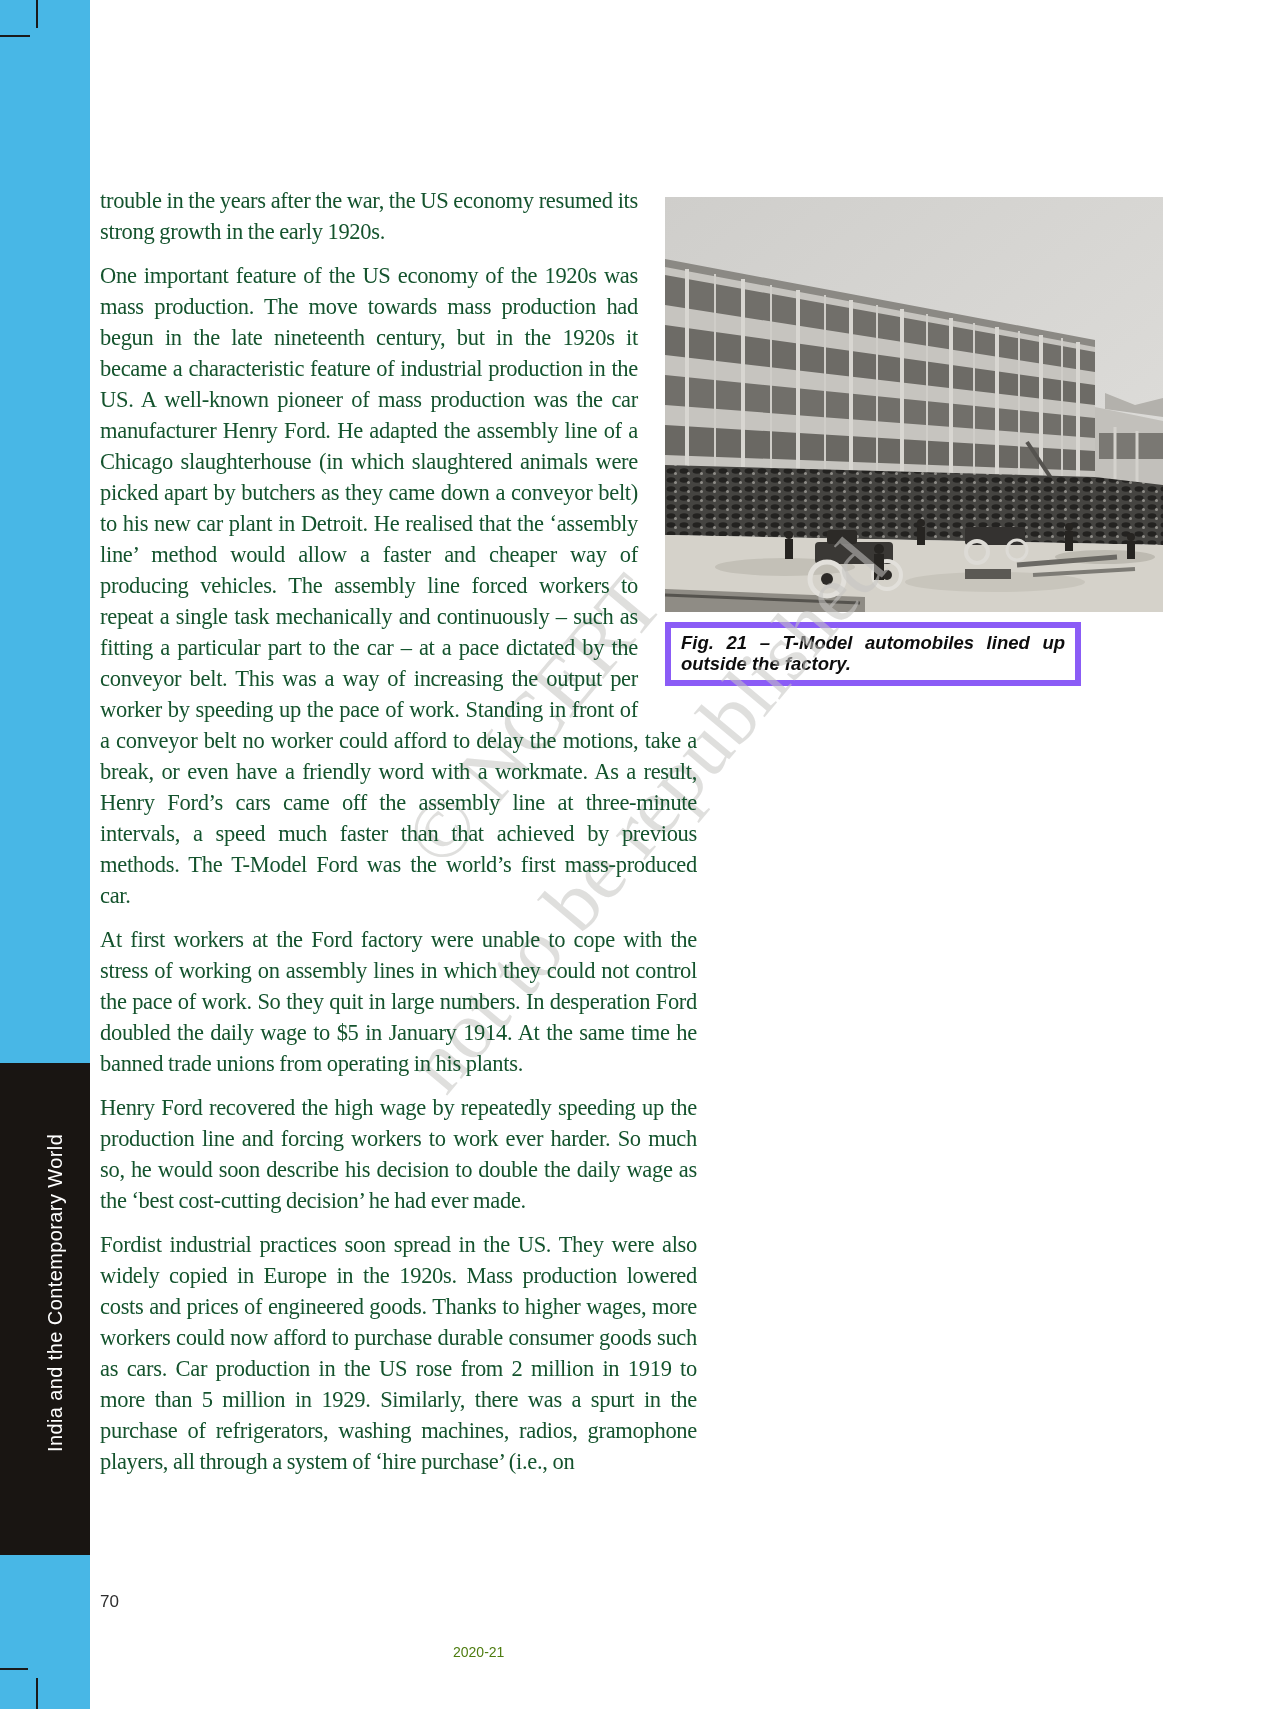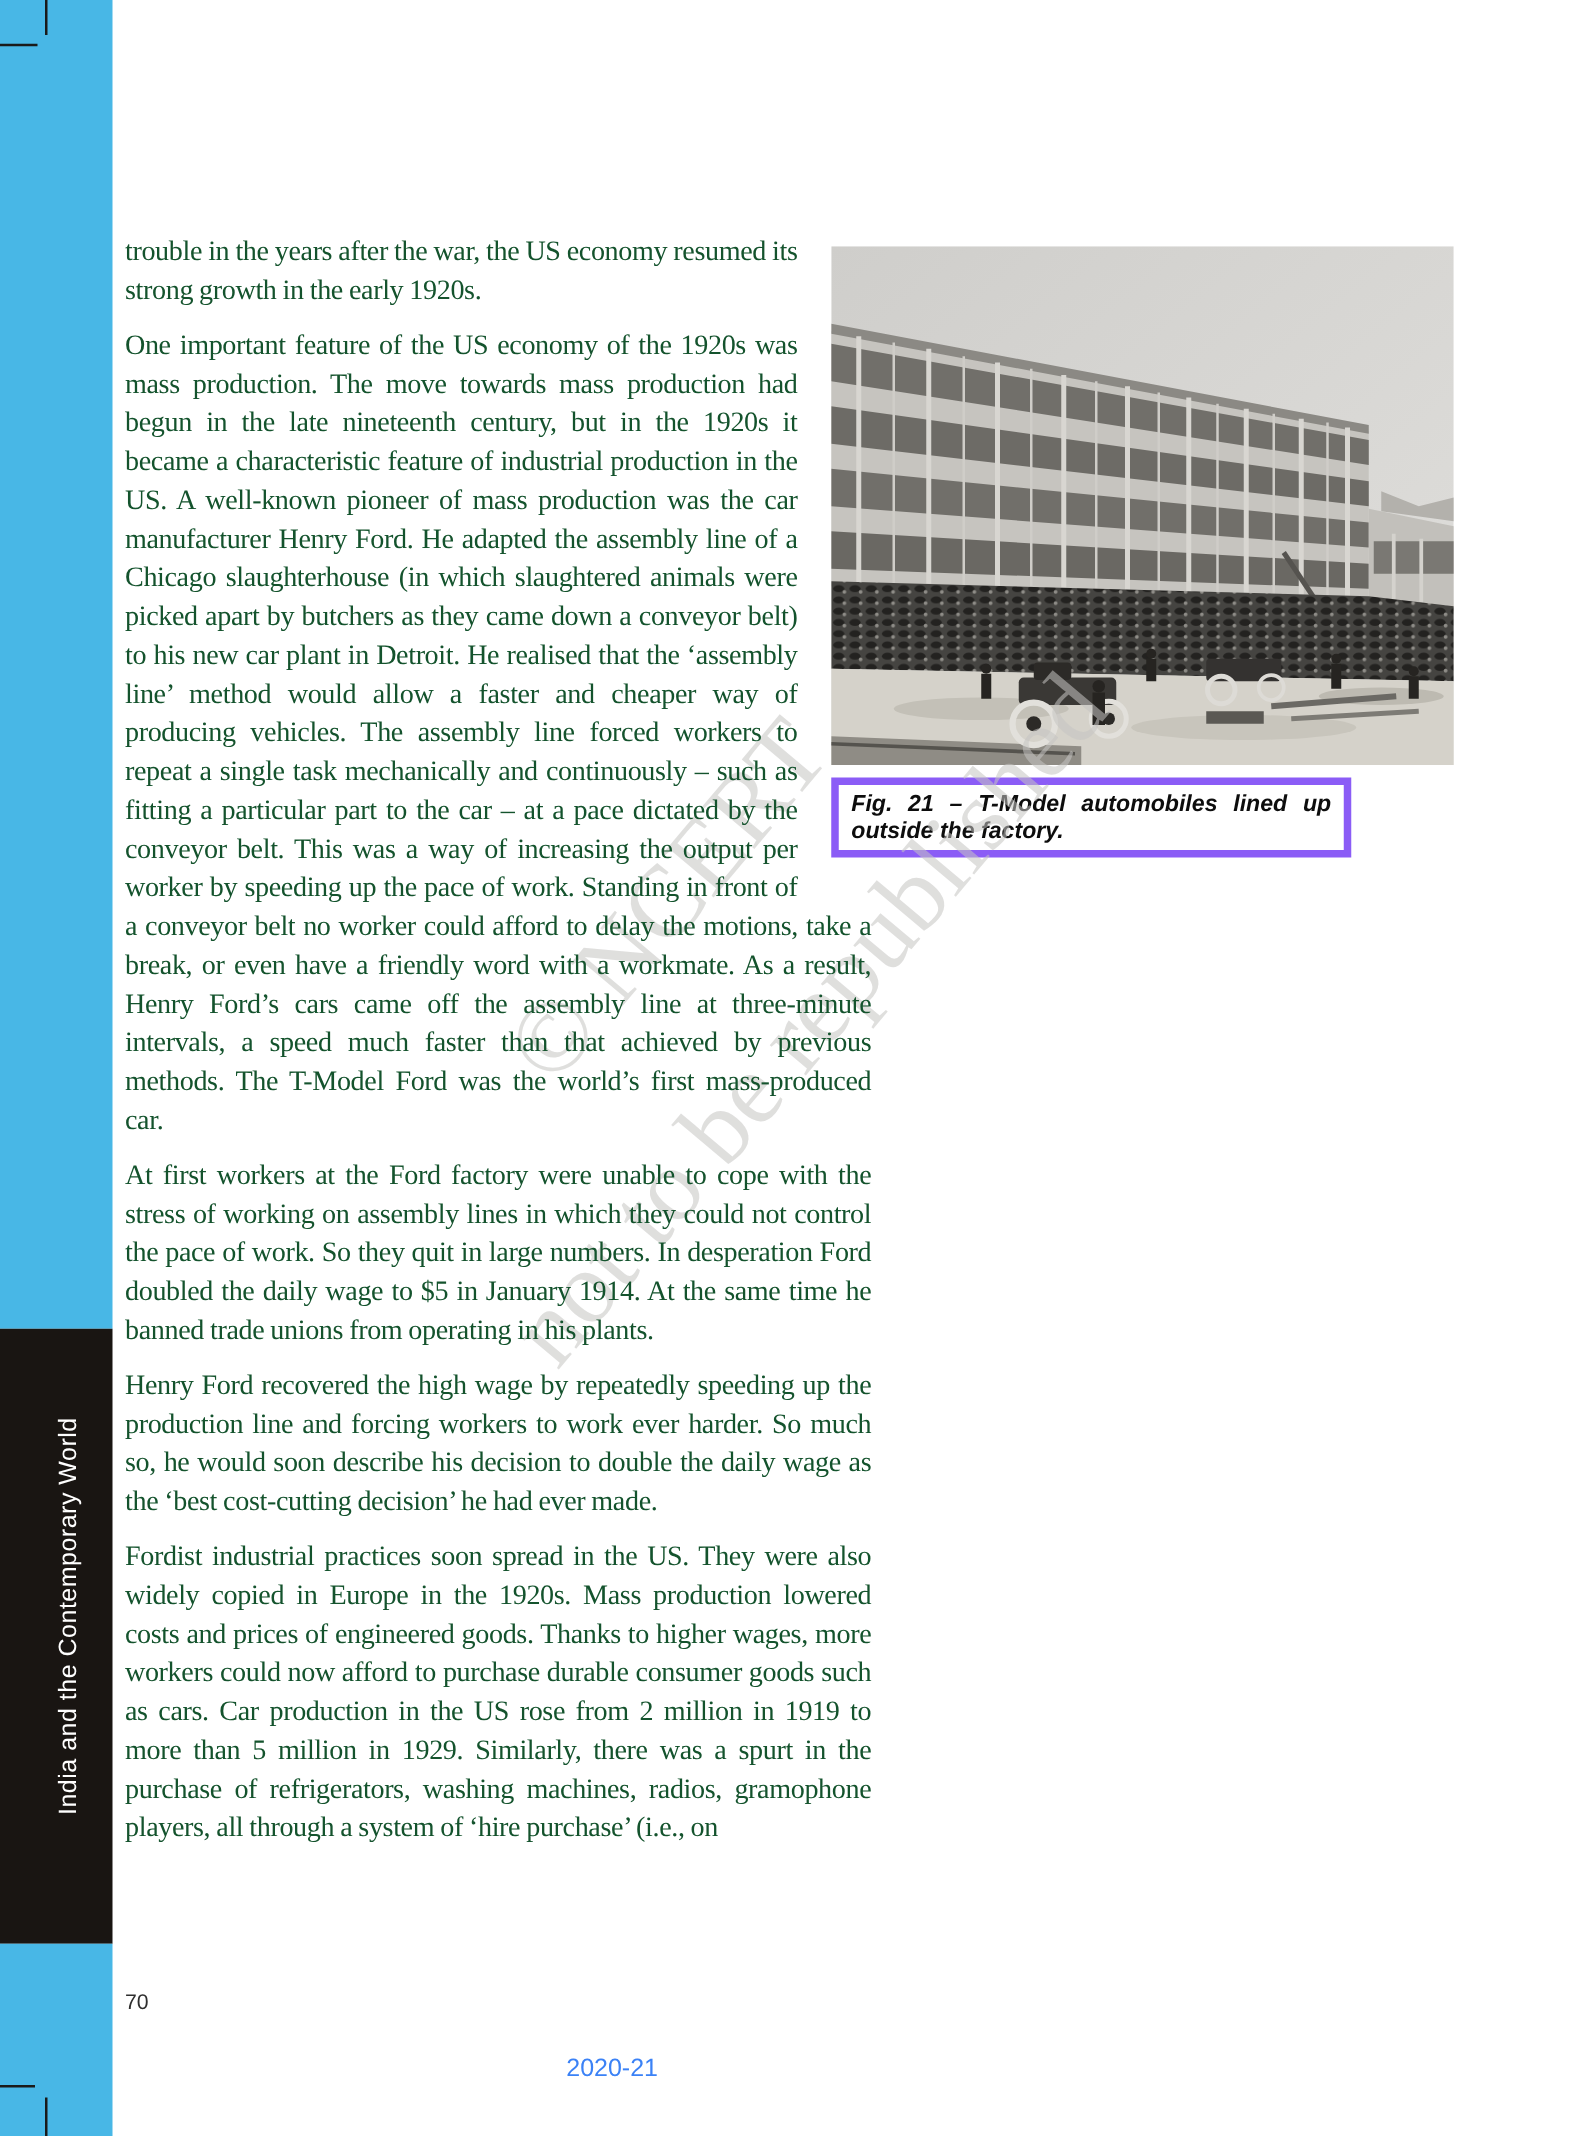--- a/index.html
+++ b/index.html
@@ -71,21 +71,21 @@
   }
   
   .page-number{
     position:absolute;left:100px;top:1592px;
     font-family:"Liberation Sans", sans-serif;
     font-size:17px;color:#2e2e2e;z-index:4;
   }
   .edition-footer{
     position:absolute;left:453px;top:1644px;
     font-family:"Liberation Sans", sans-serif;
-    font-size:20px;color:#3b82f6;z-index:4;
+    font-size:14px;color:#4d7c0f;z-index:4;
   }
 </style>
 </head>
 <body>
 
 <div id="page">
 
   <div class="bar cyan-top"></div>
   <div class="bar black-mid"></div>
   <div class="bar cyan-bottom"></div>

